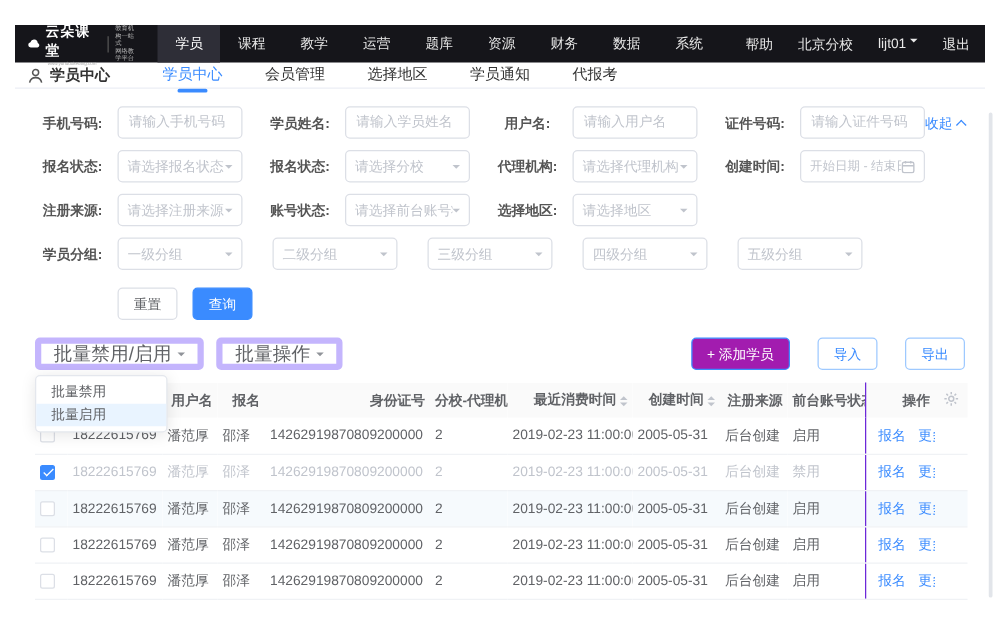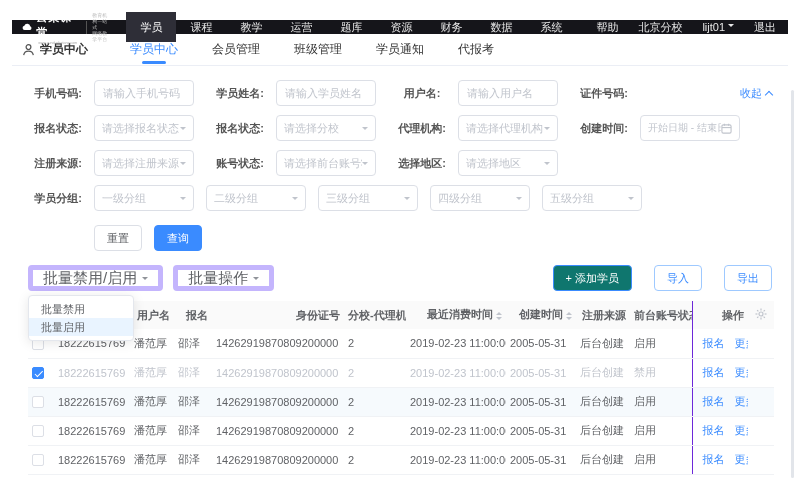--- a/index.html
+++ b/index.html
@@ -1,37 +1,37 @@
 <!DOCTYPE html>
 <html><head>
 <meta charset="utf-8">
 <style>
   * { margin:0; padding:0; box-sizing:border-box; }
   html,body { width:800px; height:495px; background:#fff; overflow:hidden;
     font-family:"Liberation Sans","DejaVu Sans",sans-serif; }
   .app { position:absolute; left:12px; top:20px; width:776px; }
 
   
-  .topnav { height:14px; background:#15151a; display:flex; align-items:center; color:#e8e8e8; font-size:11px; }
+  .topnav { height:30px; background:#15151a; display:flex; align-items:center; color:#e8e8e8; font-size:11px; }
   .logo { display:flex; align-items:center; margin-left:10px; margin-right:16px; }
   .logo-cloud { width:20px; height:14px; margin-right:4px; }
   .logo-name { color:#fff; font-weight:bold; font-size:11px; letter-spacing:1px; }
   .logo-sub { font-size:4px; color:#aaa; transform:scale(.9); }
   .logo-div { width:1px; height:13px; background:#555; margin:0 6px; }
   .logo-tag { display:flex; flex-direction:column; font-size:5px; color:#bbb; line-height:6px; }
   .topmenu { display:flex; height:30px; }
   .nav-item { padding:0 14px; line-height:30px; cursor:pointer; white-space:nowrap; }
   .nav-item.active { background:#2e2e37; color:#fff; }
   .topright { margin-left:auto; display:flex; align-items:center; margin-right:12px; }
   .topright > * { margin-left:20px; cursor:pointer; white-space:nowrap;text-align:center; }
   .caret-down-s { display:inline-block; width:0; height:0; border:3.5px solid transparent;
     border-top-color:#e8e8e8; margin-left:3px; vertical-align:1px; }
 
   
-  .subnav { height:32px; display:flex; align-items:center; border-bottom:1px solid #ebeef5; font-size:12px; color:#333; }
+  .subnav { height:21px; display:flex; align-items:center; border-bottom:1px solid #ebeef5; font-size:12px; color:#333; }
   .subnav-title { display:flex; align-items:center; margin-left:10px; font-weight:bold; }
   .subnav-title svg { margin-right:5px; }
   .tabs { display:flex; margin-left:42px; height:28px; }
   .tab { margin-right:34px; line-height:26px; position:relative; cursor:pointer; color:#333; }
   .tab.active { color:#3a8bff; }
   .tab.active::after { content:""; position:absolute; left:50%; transform:translateX(-50%);
     bottom:0; width:24px; height:3px; border-radius:2px; background:#3a8bff; }
 
   
   .filters { padding:14px 16px 0 16px; font-size:11px; color:#606266; }
@@ -44,39 +44,39 @@
   .txt { padding:0 8px; color:#606266; outline:none; }
   .txt::placeholder { color:#c0c4cc; }
   .select, .daterange { display:flex; align-items:center; padding:0 7px; color:#c0c4cc; cursor:pointer; }
   .select span { flex:1; overflow:hidden; white-space:nowrap; }
   .sel-caret { width:0; height:0; border:3.5px solid transparent; border-top-color:#c0c4cc; margin-top:4px; }
   .daterange { font-size:10px; }
   .daterange span { flex:1; white-space:nowrap; overflow:hidden; }
   .collapse-link { position:absolute; right:0; top:6px; color:#3a8bff; cursor:pointer; display:flex; align-items:center; }
   .chev-up { width:6px; height:6px; border-left:1.5px solid #3a8bff; border-top:1.5px solid #3a8bff;
     transform:rotate(45deg); margin-left:4px; margin-top:3px; }
-  .gsel { margin-right:12px; }
+  .gsel { margin-right:24px; }
   .btnrow { margin:14px 0 0 66px; display:flex; }
   .btn { height:26px; padding:0 12px; border-radius:4px; font-size:11px; cursor:pointer;
     display:inline-flex; align-items:center; border:1px solid #dcdfe6; background:#fff; color:#606266; }
   .btn.primary { background:#3a8bff; border-color:#3a8bff; color:#fff; }
   .btn + .btn { margin-left:12px; }
 
   
   .toolbar { display:flex; align-items:center; padding:0 16px; margin-top:14px; position:relative; }
   .dd-wrap { position:relative; margin-right:10px; }
   .dd-btn { height:26px; padding:0 10px; border:5px solid #c4b5fd; border-radius:4px; background:#fff;
     font-size:15px; color:#606266; display:inline-flex; align-items:center; cursor:pointer; white-space:nowrap; }
   .dd-btn .sel-caret { margin-left:5px; border-top-color:#909399; }
   .dd-menu { position:absolute; left:0; top:30px; width:106px; background:#fff;
     border:1px solid #e4e7ed; border-radius:4px; box-shadow:0 2px 12px rgba(0,0,0,.1); z-index:20; padding:4px 0; }
   .dd-item { height:18px; line-height:18px; padding:0 12px; font-size:11px; color:#606266; cursor:pointer; }
   .dd-item.hl { background:#e9f4ff; }
   .toolbar-right { margin-left:auto; display:flex; }
-  .btn.add { background:#0f766e; border-color:#3a8bff; color:#fff; margin-right:10px; }
+  .btn.add { background:#a21caf; border-color:#3a8bff; color:#fff; margin-right:10px; }
   .btn.plain { border-color:#9ec9ff; color:#3a8bff; margin-right:10px; }
   .btn.plain:last-child { margin-right:0; }
 
   
   .tablewrap { padding:0 16px; margin-top:10px; }
   table { width:100%; border-collapse:collapse; table-layout:fixed; font-size:11px; color:#606266; }
   thead th { background:#fafafa; height:28px; font-weight:bold; color:#606266; text-align:right;
     padding:0 4px; white-space:nowrap; overflow:hidden; }
   tbody td { height:29px; border-bottom:1px solid #f0f2f5; padding:0 4px; white-space:nowrap; overflow:hidden; }
   tr.hover td { background:#f6fafd; }
@@ -139,21 +139,21 @@
     <div class="subnav-title">
       <svg width="13" height="13" viewBox="0 0 14 14">
         <circle cx="7" cy="4.4" r="2.6" fill="none" stroke="#555" stroke-width="1.3"></circle>
         <path d="M1.8 13a5.3 5.3 0 0 1 10.4 0" fill="none" stroke="#555" stroke-width="1.3"></path>
       </svg>
       <span>学员中心</span>
     </div>
     <div class="tabs" id="subtabs">
         <span class="tab active">学员中心</span>
         <span class="tab">会员管理</span>
-        <span class="tab">班级管理</span>
+        <span class="tab">选择地区</span>
         <span class="tab">学员通知</span>
         <span class="tab">代报考</span>
       </div>
   </div>
 
   <div class="filters">
     <div class="frow">
       <div class="ffield">
         <span class="flabel">手机号码:</span>
         <input class="txt" placeholder="请输入手机号码" style="">
@@ -161,20 +161,21 @@
       <div class="ffield">
         <span class="flabel">学员姓名:</span>
         <input class="txt" placeholder="请输入学员姓名" style="">
       </div>
       <div class="ffield">
         <span class="flabel">用户名:</span>
         <input class="txt" placeholder="请输入用户名" style="">
       </div>
       <div class="ffield">
         <span class="flabel">证件号码:</span>
+        <input class="txt" placeholder="请输入证件号码" style="">
       </div>
       <div class="collapse-link">
         <span>收起</span>
           <i class="chev-up"></i>
       </div>
     </div>
     <div class="frow">
       <div class="ffield">
         <span class="flabel">报名状态:</span>
         <div class="select">

